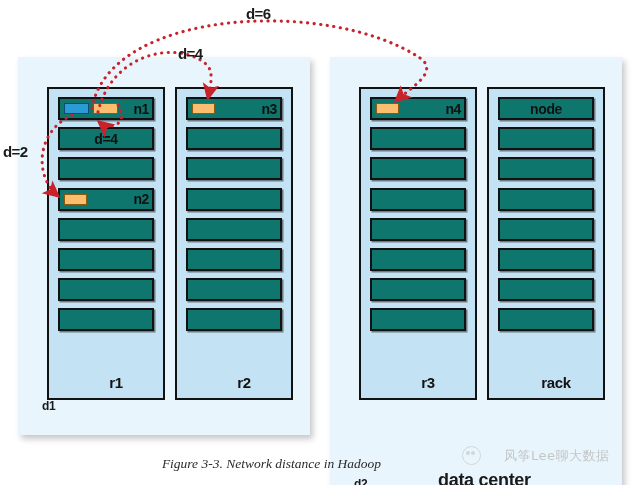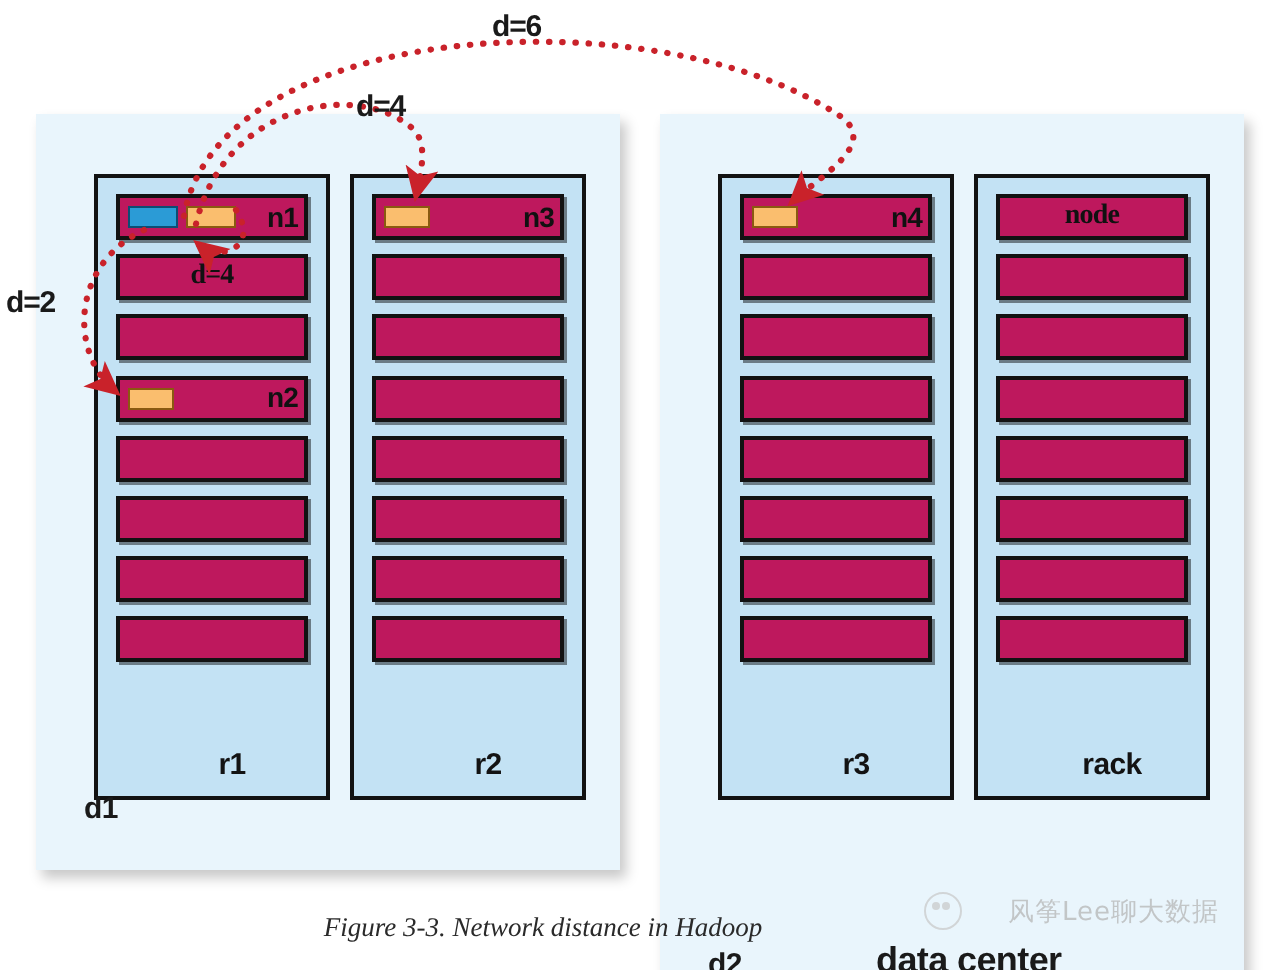--- a/index.html
+++ b/index.html
@@ -27,21 +27,21 @@
     position: absolute;
     background: #e9f5fc;
     box-shadow: 3px 4px 6px rgba(0,0,0,0.22);
   }
   #dc-d1 { left: 18px;  top: 57px;  width: 292px; height: 378px; }
   #dc-d2 { left: 330px; top: 57px;  width: 292px; height: 456px; }
 
   .dc-label {
     position: absolute;
     font-weight: bold;
-    font-size: 15px;
+    font-size: 12px;
     color: #1a1a1a;
     letter-spacing: -0.3px;
     text-align: center;
   }
   #dc-d1 .dc-label { left: 24px; bottom: 22px; }
   #dc-d2 .dc-label { left: 24px; bottom: 22px; }
 
   .dc-caption {
     position: absolute;
     font-weight: bold;
@@ -66,21 +66,21 @@
     flex-direction: column;
     justify-content: flex-start;
   }
   .rack-a { left: 29px; }
   .rack-b { left: 157px; }
 
   .slot {
     position: relative;
     height: 23px;
     margin-bottom: 7.2px;
-    background: #be185d;
+    background: #0f766e;
     border: 2.5px solid #121212;
     box-sizing: border-box;
     box-shadow: 1.5px 1.5px 0 rgba(0,0,0,0.45);
     display: flex;
     align-items: center;
   }
 
   .slot-label {
     position: absolute;
     right: 3px;
@@ -90,21 +90,20 @@
     font-size: 14px;
     color: #111111;
     letter-spacing: -0.4px;
     line-height: 1;
   }
   .slot-label.center {
     right: auto;
     left: 0;
     width: 100%;
     text-align: center;
-    font-family: Liberation Serif, serif;
   }
 
   
   .chip {
     position: absolute;
     height: 11px;
     border: 1.3px solid #5b4209;
     box-sizing: border-box;
   }
   .chip-blue   { background: #2b9bd6; border-color: #0c4d74; }

